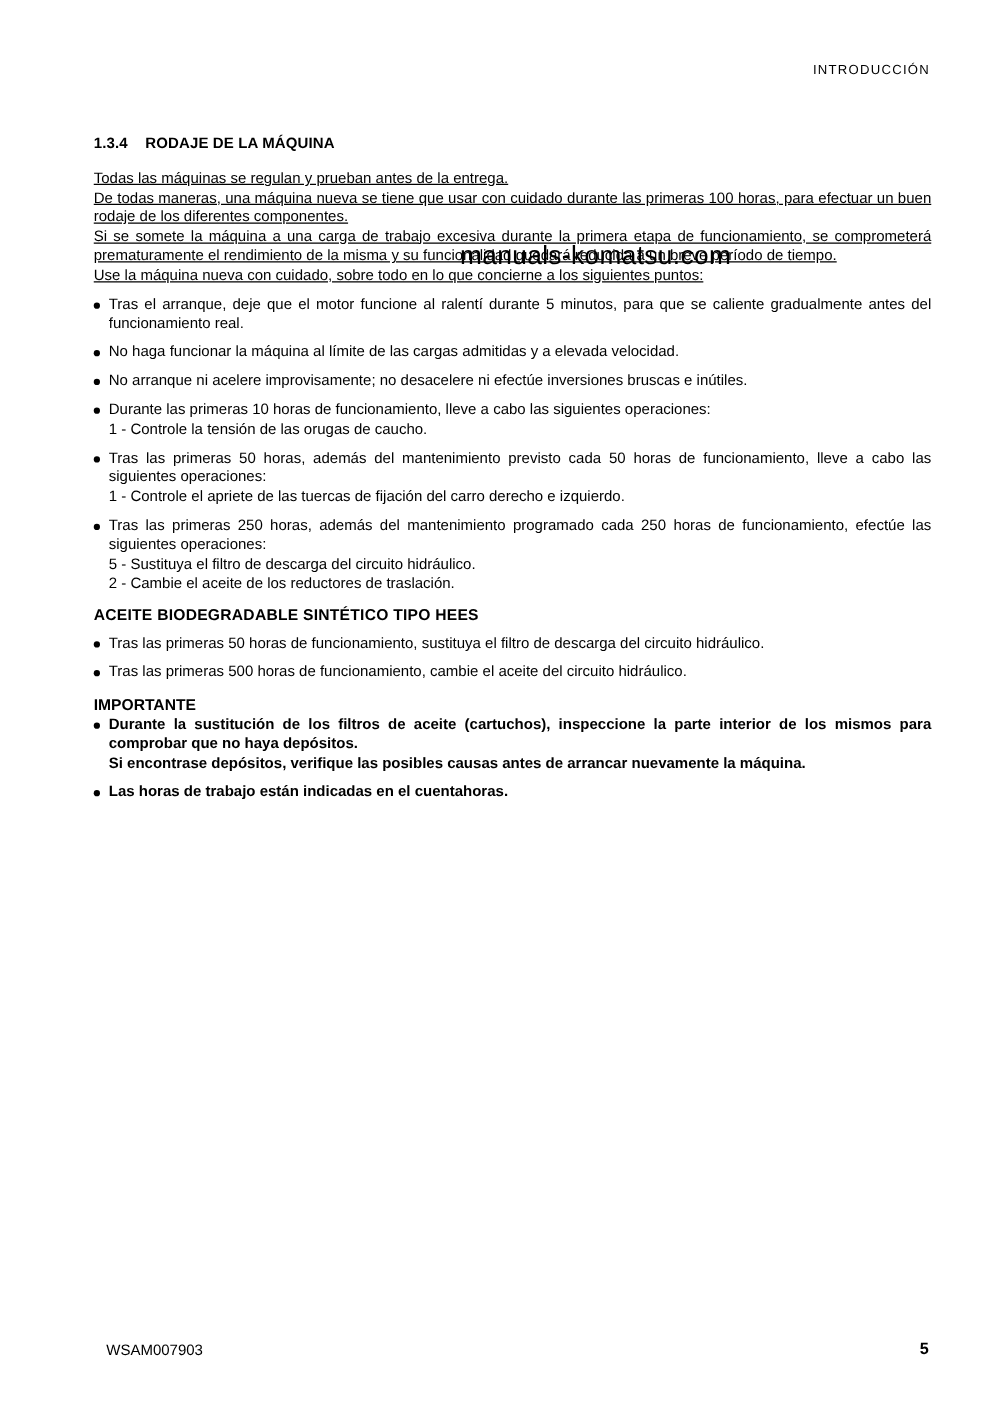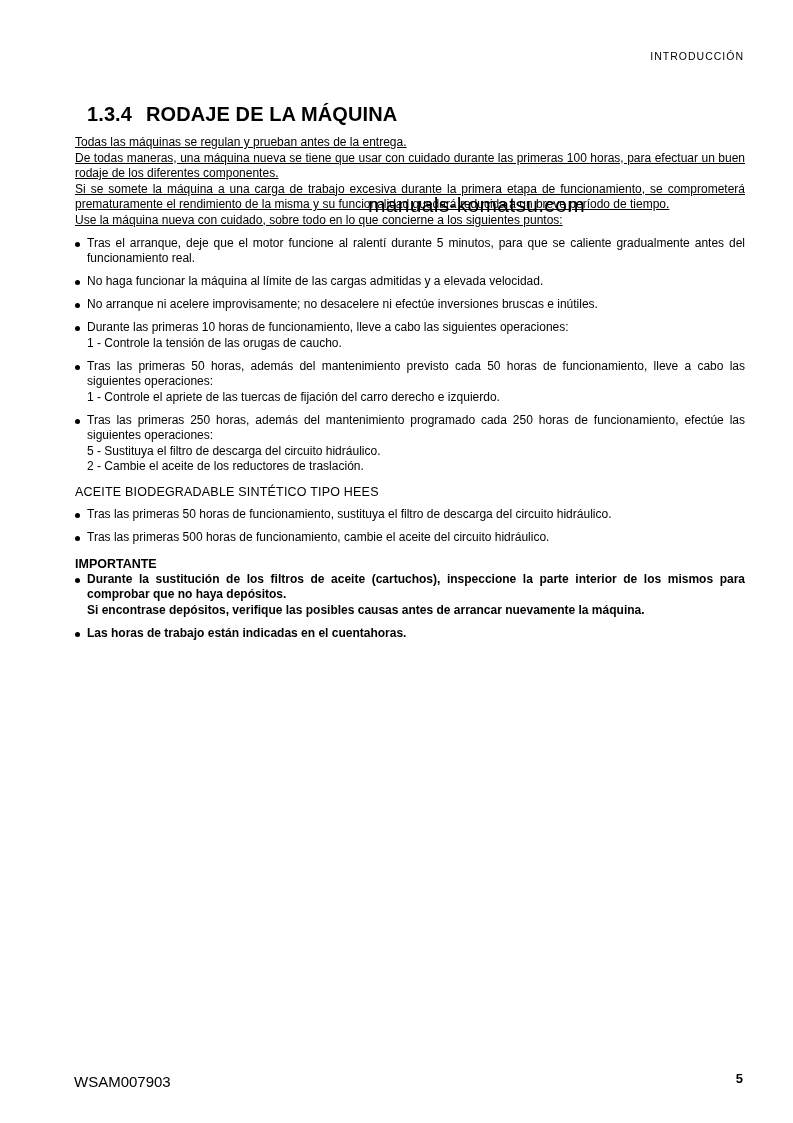--- a/index.html
+++ b/index.html
@@ -1,31 +1,31 @@
 <!DOCTYPE html>
 <html><head>
 <meta charset="utf-8">
 <style>
   html, body { margin: 0; padding: 0; background: #ffffff; }
   body { width: 793px; height: 1123px; position: relative; overflow: hidden; color: #000; font-family: "Liberation Sans", sans-serif; }
   .page-header { position: absolute; top: 50px; right: 49px; font-size: 10.5px; letter-spacing: 1px; }
   .content { position: absolute; left: 75px; top: 100px; width: 670px; font-size: 12px; line-height: 15.5px; }
-  h1 { font-size: 20px; font-weight: bold; margin: 3px 0 10px 12px; line-height: 22px; letter-spacing: 0.1px; }
+  h1 { font-size: 12px; font-weight: bold; margin: 3px 0 10px 0; line-height: 22px; letter-spacing: 0.1px; }
   h1 .num { margin-right: 14px; }
   p { margin: 0; text-align: justify; text-decoration: underline; }
   ul { list-style: none; margin: 0; padding: 0; }
   li { position: relative; padding-left: 12px; margin-top: 7.5px; text-align: justify; }
   li .bullet { position: absolute; left: 0; top: 6px; width: 5px; height: 5px; border-radius: 50%; background: #000; }
   li .sub { display: block; }
-  h2 { font-size: 12.5px; font-weight: normal; margin: 9px 0 6px 0; line-height: 16px; letter-spacing: 0.2px; }
+  h2 { font-size: 12.5px; font-weight: bold; margin: 9px 0 6px 0; line-height: 16px; letter-spacing: 0.2px; }
   .important { font-weight: bold; }
   .important h3 { font-size: 12.5px; font-weight: bold; margin: 11px 0 0 0; line-height: 14px; }
   .important ul li:first-child { margin-top: 1px; }
   .watermark { position: absolute; left: 368px; top: 193px; font-size: 21px; color: #000; letter-spacing: 0.3px; }
-  .footer-code { position: absolute; left: 74px; top: 1073px; font-size: 15px; }
+  .footer-code { position: absolute; left: 85px; top: 1073px; font-size: 12px; }
   .footer-page { position: absolute; right: 50px; top: 1071px; font-size: 13px; font-weight: bold; }
 </style>
 </head>
 <body>
 
 <div class="page-header">INTRODUCCIÓN</div>
 
 <div class="content">
   <h1>
     <span class="num">1.3.4</span><span>RODAJE DE LA MÁQUINA</span>

